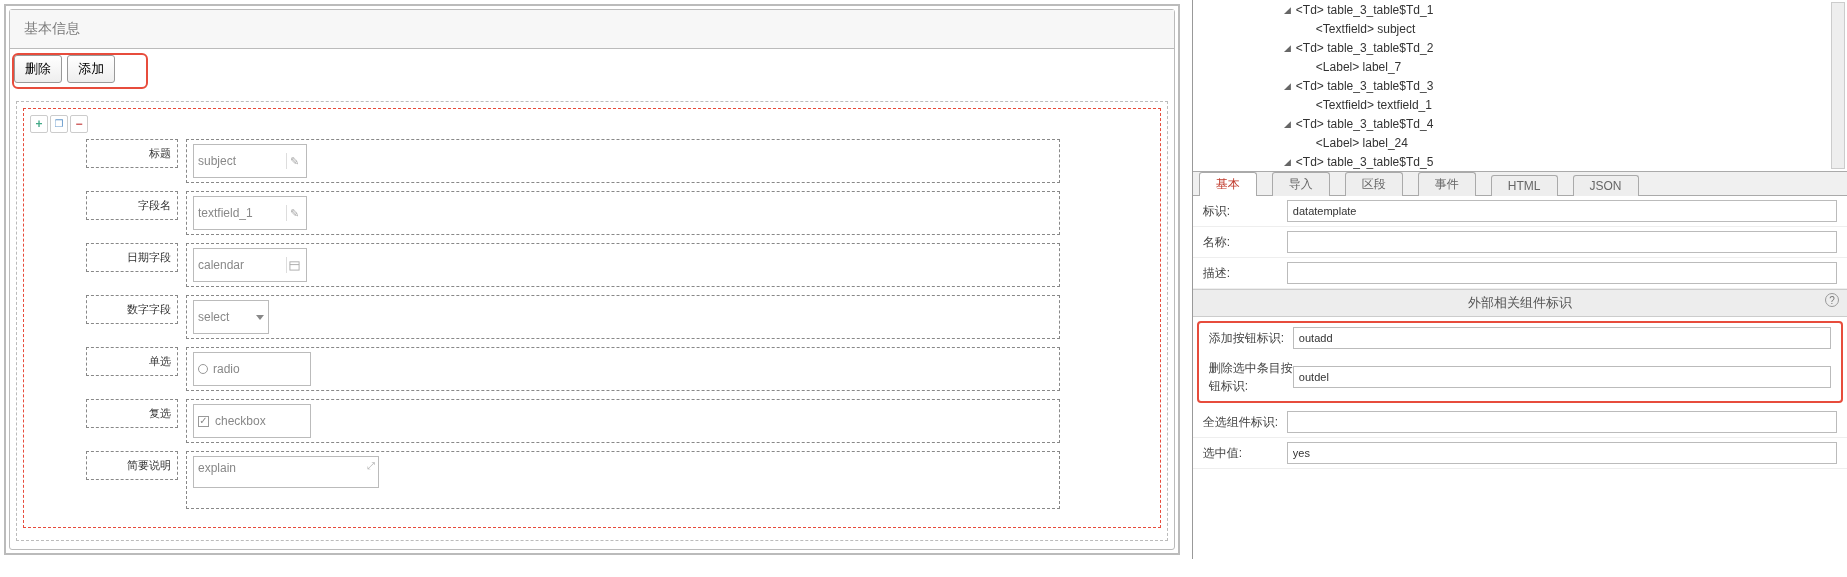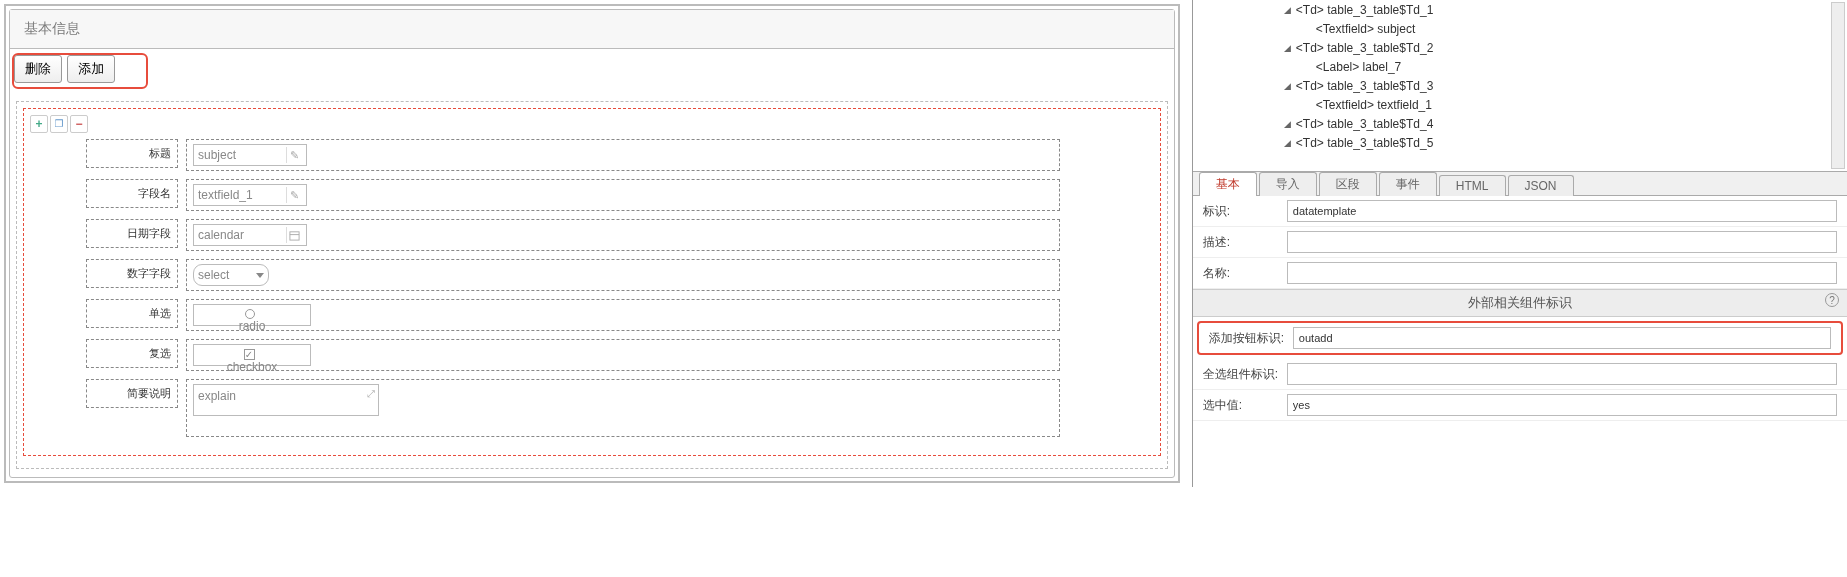--- a/index.html
+++ b/index.html
@@ -18,39 +18,39 @@
     .tool-icon { width: 18px; height: 18px; border: 1px solid #ccc; border-radius: 2px; display: flex; align-items: center; justify-content: center; background: #fff; font-size: 12px; line-height: 1; cursor: pointer; }
     .tool-icon.add { color: #4a8; font-weight: bold; }
     .tool-icon.copy { color: #69c; font-size: 10px; }
     .tool-icon.del { color: #c55; font-weight: bold; }
     .form-grid { margin-left: 56px; }
     .form-row { display: flex; align-items: flex-start; margin-bottom: 8px; }
     .dashed-cell { border: 1px dashed #888; padding: 4px; }
     .label-cell { width: 92px; text-align: right; font-size: 11px; color: #333; margin-right: 8px; padding: 6px 6px; }
     .input-cell { width: 874px; padding: 4px 6px; display: flex; }
     .input-cell.tall { height: 58px; align-items: stretch; }
-    .faux-input { border: 1px solid #bbb; background: #fff; height: 22px; display: inline-flex; align-items: center; padding: 4px 4px; color: #888; font-size: 12px; }
+    .faux-input { border: 1px solid #bbb; background: #fff; height: 22px; display: inline-flex; align-items: center; padding: 16px 4px; color: #888; font-size: 12px; }
     .faux-input.w110 { width: 114px; justify-content: space-between; }
-    .faux-input.w-sel { width: 76px; justify-content: space-between; border-radius: 9px; }
+    .faux-input.w-sel { width: 76px; justify-content: space-between; }
     .faux-input.textarea { width: 186px; height: 32px; align-items: flex-start; padding: 4px; position: relative; }
-    .faux-input.radio-wrap, .faux-input.check-wrap { width: 118px; flex-direction: column; }
+    .faux-input.radio-wrap, .faux-input.check-wrap { width: 118px; }
     .suffix-icon { width: 16px; height: 16px; display: inline-flex; align-items: center; justify-content: center; color: #aaa; font-size: 11px; border-left: 1px solid #ddd; margin-left: 4px; }
     .suffix-icon svg { width: 11px; height: 11px; }
     .sel-arrow { width: 0; height: 0; border-left: 4px solid transparent; border-right: 4px solid transparent; border-top: 5px solid #888; margin-left: 4px; }
     .radio-dot { width: 10px; height: 10px; border: 1px solid #999; border-radius: 50%; margin-right: 5px; flex-shrink: 0; }
     .check-box { width: 11px; height: 11px; border: 1px solid #999; margin-right: 6px; display: inline-flex; align-items: center; justify-content: center; color: #888; font-size: 10px; line-height: 1; flex-shrink: 0; }
     .ta-corner { position: absolute; right: 3px; top: 3px; color: #aaa; font-size: 10px; }
     .tree-area { height: 172px; overflow: hidden; padding: 1px 8px 2px 28px; color: #333; font-size: 12px; line-height: 19px; border-bottom: 1px solid #aaa; position: relative; }
     .tree-area::after { content:""; position:absolute; right:2px; top:2px; bottom:2px; width:12px; background:#eee; border:1px solid #ccc; }
     .tree-node { display: flex; align-items: center; gap: 4px; }
     .tree-toggle { width: 9px; height: 9px; display: inline-flex; align-items: center; justify-content: center; cursor: pointer; color: #666; font-size: 9px; }
     .tree-indent-1 { padding-left: 62px; }
     .tree-indent-2 { padding-left: 82px; }
     .tabs-row { display: flex; border-bottom: 1px solid #aaa; background: #f0f0f0; height: 24px; align-items: flex-end; padding-left: 6px; }
-    .tab { border: 1px solid #aaa; border-bottom: none; background: #eee; padding: 3px 16px; margin-right: 2px; border-radius: 3px 3px 0 0; cursor: pointer; color: #666; position: relative; top: 1px; font-size: 12px; }
+    .tab { border: 1px solid #aaa; border-bottom: none; background: #eee; padding: 3px 16px; margin-right: 15px; border-radius: 3px 3px 0 0; cursor: pointer; color: #666; position: relative; top: 1px; font-size: 12px; }
     .tab.active { background: #fff; color: #c0392b; }
     .props-body { padding: 0; overflow: hidden; }
     .prop-row { display: flex; align-items: center; border-bottom: 1px solid #eee; padding: 4px 10px; min-height: 30px; }
     .prop-label { width: 84px; color: #444; flex-shrink: 0; }
     .prop-input { flex: 1; border: 1px solid #bbb; height: 22px; padding: 0 5px; background: #fff; color: #333; font-size: 11px; }
     .section-head { background: #ededed; text-align: center; padding: 4px 11px; color: #555; font-size: 13px; position: relative; border-top: 1px solid #ccc; border-bottom: 1px solid #ccc; }
     .section-head .help { position: absolute; right: 8px; top: 3px; width: 14px; height: 14px; border: 1px solid #999; border-radius: 50%; font-size: 10px; color: #777; text-align: center; line-height: 13px; cursor: pointer; }
     .section-highlight { border: 2px solid #e74c3c; border-radius: 4px; margin: 4px 4px; }
     .section-highlight .prop-row { border-bottom: none; }
     .prop-row.multi { min-height: 48px; }
@@ -176,20 +176,24 @@
         <span>&lt;Td&gt;  table_3_table$Td_3</span>
       </div>
       <div class="tree-node tree-indent-2">
         <span class="tree-toggle"></span>
         <span>&lt;Textfield&gt;  textfield_1</span>
       </div>
       <div class="tree-node tree-indent-1">
         <span class="tree-toggle">◢</span>
         <span>&lt;Td&gt;  table_3_table$Td_4</span>
       </div>
+      <div class="tree-node tree-indent-2">
+        <span class="tree-toggle"></span>
+        <span>&lt;Label&gt;  label_24</span>
+      </div>
       <div class="tree-node tree-indent-1">
         <span class="tree-toggle">◢</span>
         <span>&lt;Td&gt;  table_3_table$Td_5</span>
       </div>
     </div>
 
   <div class="tabs-row" id="tabs-row">
       <div class="tab active">基本</div>
       <div class="tab">导入</div>
       <div class="tab">区段</div>
@@ -197,38 +201,42 @@
       <div class="tab">HTML</div>
       <div class="tab">JSON</div>
     </div>
 
   <div class="props-body">
     <div class="prop-row">
       <span class="prop-label">标识:</span>
       <input class="prop-input" value="datatemplate" style="">
     </div>
     <div class="prop-row">
+      <span class="prop-label">名称:</span>
+      <input class="prop-input" value="" style="">
+    </div>
+    <div class="prop-row">
       <span class="prop-label">描述:</span>
-      <input class="prop-input" value="" style="">
-    </div>
-    <div class="prop-row">
-      <span class="prop-label">名称:</span>
       <input class="prop-input" value="" style="">
     </div>
 
     <div class="section-head">
       <span>外部相关组件标识</span>
       <span class="help">?</span>
     </div>
 
     <div class="section-highlight">
       <div class="prop-row">
         <span class="prop-label">添加按钮标识:</span>
         <input class="prop-input" value="outadd" style="">
       </div>
+      <div class="prop-row multi">
+        <span class="prop-label multi">删除选中条目按钮标识:</span>
+        <input class="prop-input" value="outdel" style="">
+      </div>
     </div>
 
     <div class="prop-row">
       <span class="prop-label">全选组件标识:</span>
       <input class="prop-input" value="" style="">
     </div>
     <div class="prop-row">
       <span class="prop-label">选中值:</span>
       <input class="prop-input" value="yes" style="">
     </div>

